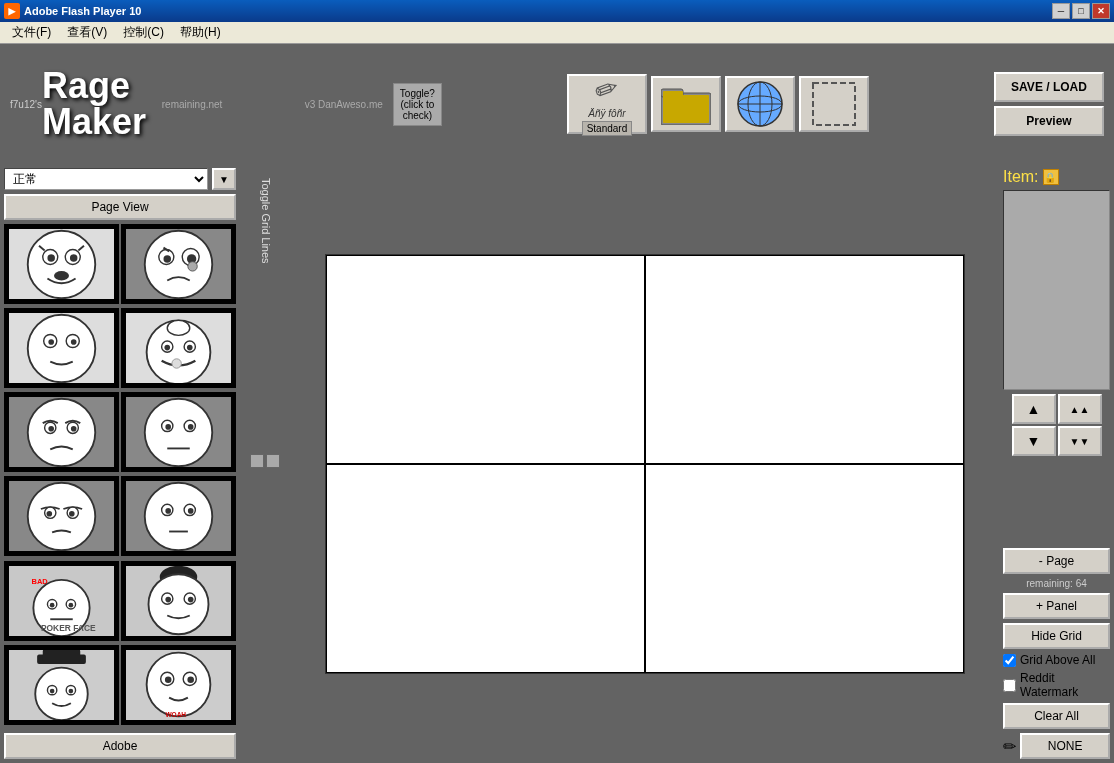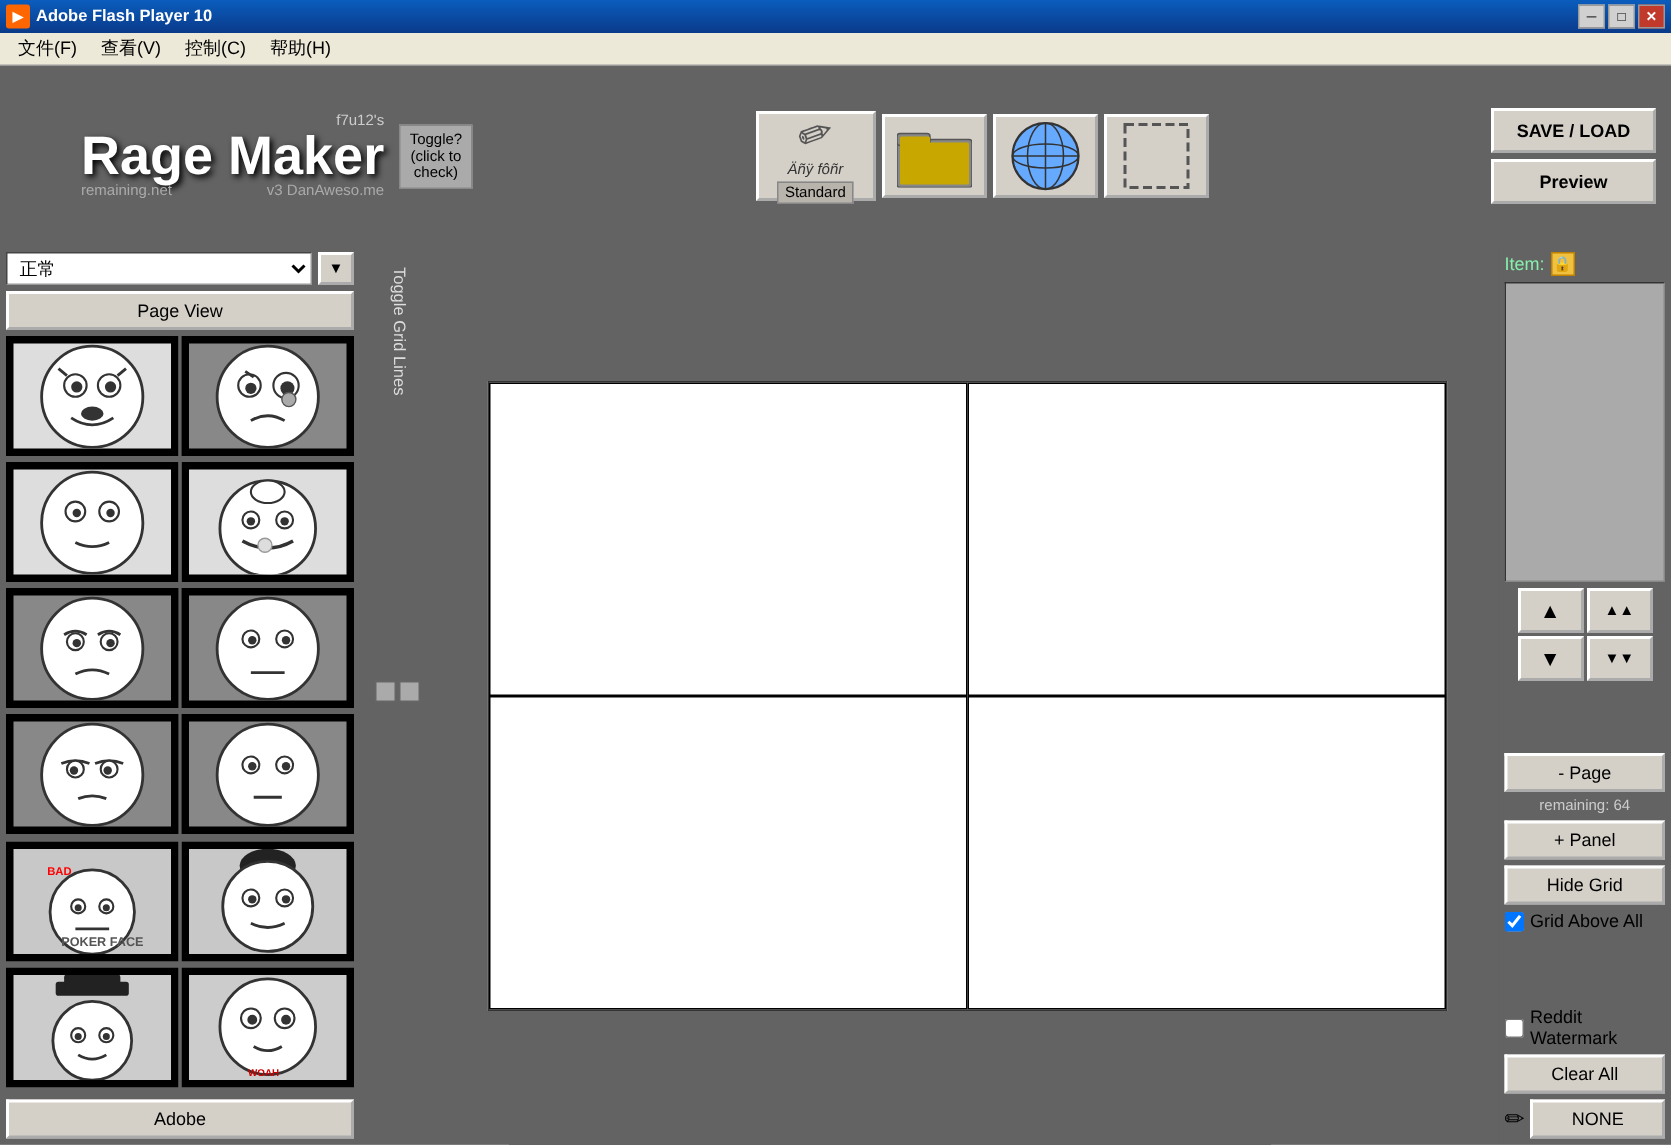--- a/index.html
+++ b/index.html
@@ -90,23 +90,22 @@
       background: #636363;
       display: flex;
       align-items: center;
       padding: 6px 10px;
       gap: 10px;
       height: 120px;
     }
 
     #logo-section {
       display: flex;
-      flex-direction: column;
-      align-items: flex-end;
-      margin-left: 44px;
+      flex-direction: row;
+      align-items: center;
     }
     #logo-top {
       color: #ccc;
       font-size: 10px;
     }
     #logo-title {
       color: white;
       font-size: 36px;
       font-weight: bold;
       font-family: Impact, Arial Black, sans-serif;
@@ -337,22 +336,22 @@
       padding: 4px;
       gap: 4px;
     }
 
     #item-label-row {
       display: flex;
       align-items: center;
       gap: 4px;
     }
     #item-label {
-      color: #86efac;
-      font-size: 12px;
+      color: #fde047;
+      font-size: 16px;
     }
     #lock-icon {
       width: 16px;
       height: 16px;
       background: #f0c040;
       border: 1px solid #c08000;
       display: flex;
       align-items: center;
       justify-content: center;
       font-size: 10px;
@@ -726,21 +725,21 @@
         <button class="panel-btn">- Page</button>
         <div id="remaining-text">remaining: 64</div>
         <button class="panel-btn">+ Panel</button>
         <button class="panel-btn">Hide Grid</button>
 
         <div class="checkbox-row" style="display:flex; align-items:center; gap:4px;">
           <input type="checkbox" id="grid-above" checked="" style="">
           <label for="grid-above">Grid Above All</label>
         </div>
 
-        <div class="checkbox-row" style="display:flex; align-items:center; gap:4px;margin-top:46px;">
+        <div class="checkbox-row" style="display:flex; align-items:center; gap:4px;">
           <input type="checkbox" id="reddit-wm" style="">
           <label for="reddit-wm">Reddit Watermark</label>
         </div>
 
         <button class="panel-btn">Clear All</button>
 
         <div id="none-btn-row" style="display:flex; align-items:center; gap:4px;">
           <span id="eraser-icon">✏</span>
           <div id="none-btn">NONE</div>
         </div>

